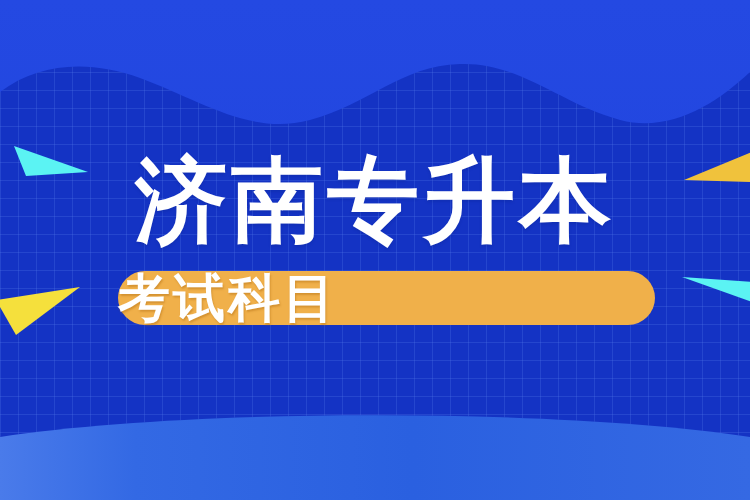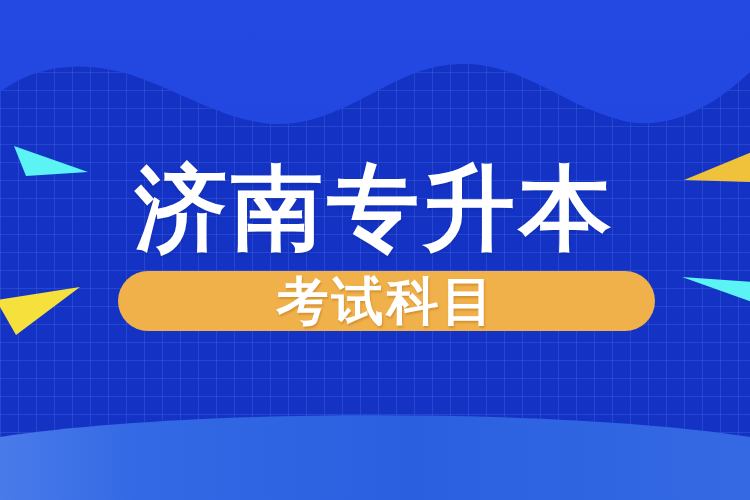--- a/index.html
+++ b/index.html
@@ -23,43 +23,42 @@
     width: 750px;
     height: 500px;
   }
   .layer svg { display: block; }
 
   
   .title {
     position: absolute;
     left: 0;
     right: 0;
-    top: 156px;
+    top: 148px;
     text-align: center;
     color: #ffffff;
     font-size: 92px;
     line-height: 104px;
     font-weight: 700;
     letter-spacing: 4px;
     white-space: nowrap;
     text-shadow: 0 2px 3px rgba(8,26,110,0.18);
   }
 
   
   .pill {
     position: absolute;
     left: 118px;
     top: 271px;
     width: 537px;
-    height: 60px;
+    height: 54px;
     border-radius: 36px;
     background: #F0B04A;
     display: flex;
     align-items: center;
-    justify-content: center;
   }
   .pill-label {
     color: #ffffff;
     font-size: 52px;
     line-height: 56px;
     font-weight: 700;
     letter-spacing: 3px;
     white-space: nowrap;
     text-shadow: 1px 2px 2px rgba(180,110,20,0.45);
   }

